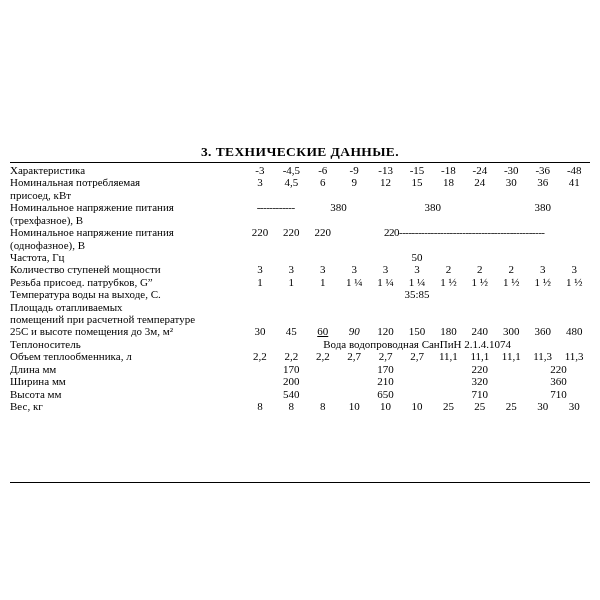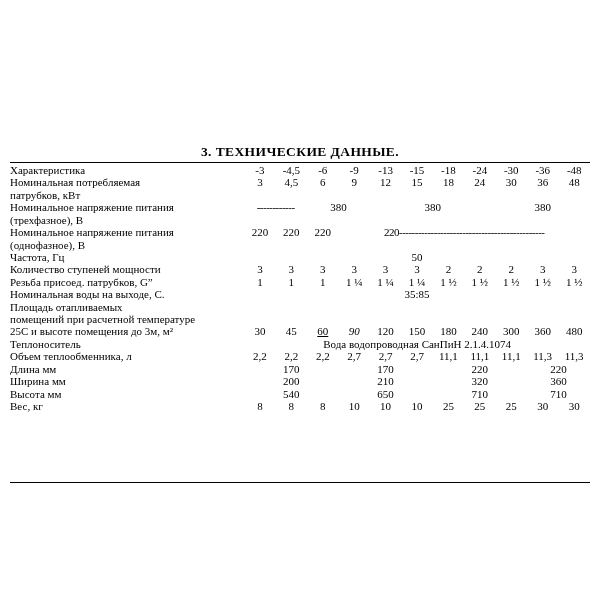--- a/index.html
+++ b/index.html
@@ -97,33 +97,33 @@
         <td class="num">-18</td>
         <td class="num">-24</td>
         <td class="num">-30</td>
         <td class="num">-36</td>
         <td class="num">-48</td>
       </tr>
 
       <tr>
         <td class="label">
           <span>Номинальная потребляемая</span><br>
-          <span>патрубков, кВт</span>
+          <span>присоед, кВт</span>
         </td>
         <td class="num">3</td>
         <td class="num">4,5</td>
         <td class="num">6</td>
         <td class="num">9</td>
         <td class="num">12</td>
         <td class="num">15</td>
         <td class="num">18</td>
         <td class="num">24</td>
         <td class="num">30</td>
         <td class="num">36</td>
-        <td class="num">48</td>
+        <td class="num">41</td>
       </tr>
 
       <tr>
         <td class="label">
           <span>Номинальное напряжение питания</span><br>
           <span>(трехфазное), В</span>
         </td>
         <td class="span-all dashline" colspan="2">------------</td>
         <td class="span-all" colspan="2">380</td>
         <td class="span-all" colspan="4">380</td>
@@ -170,21 +170,21 @@
         <td class="num">1 ¼</td>
         <td class="num">1 ¼</td>
         <td class="num">1 ½</td>
         <td class="num">1 ½</td>
         <td class="num">1 ½</td>
         <td class="num">1 ½</td>
         <td class="num">1 ½</td>
       </tr>
 
       <tr>
-        <td class="label">Номинальная воды на выходе, С.</td>
+        <td class="label">Температура воды на выходе, С.</td>
         <td class="span-all" colspan="11">35:85</td>
       </tr>
 
       <tr>
         <td class="label">
           <span>Площадь отапливаемых</span><br>
           <span>помещений при расчетной температуре</span><br>
           <span>25С и высоте помещения до 3м, м²</span>
         </td>
         <td class="num" style="vertical-align:bottom;">30</td>

